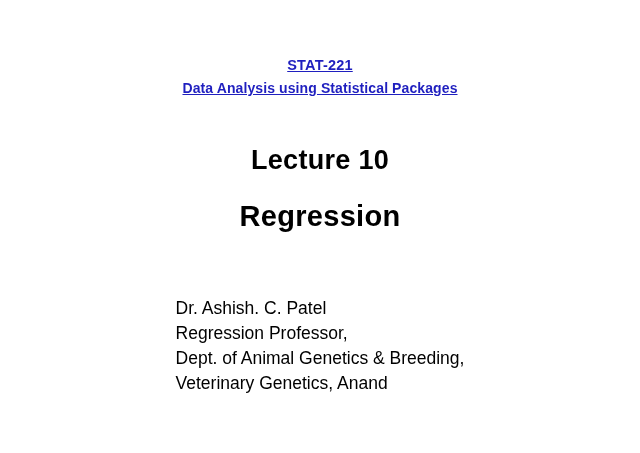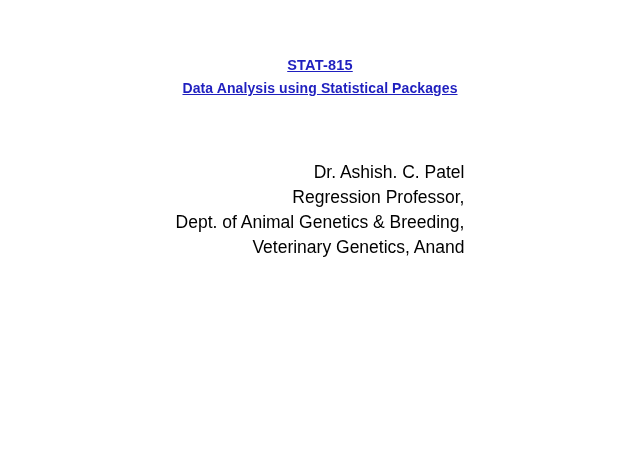--- a/index.html
+++ b/index.html
@@ -52,39 +52,43 @@
     letter-spacing: 0.3px;
   }
   .lecture-topic {
     font-size: 29px;
     font-weight: bold;
     margin-top: 24px;
     letter-spacing: 0.3px;
   }
   .author-block {
     margin-top: 63px;
-    text-align: right;
+    text-align: left;
     color: #000000;
     font-size: 17.5px;
     line-height: 1.42;
   }
   .author-line {
     display: block;
   }
 </style>
 </head>
 <body>
 
 <div class="slide">
 
   <div class="course-block">
-    <div class="course-code">STAT-815</div>
+    <div class="course-code">STAT-221</div>
     <div class="course-name">Data Analysis using Statistical Packages</div>
   </div>
 
+  <div class="title-block">
+    <div class="lecture-number">Lecture 10</div>
+    <div class="lecture-topic">Regression</div>
+  </div>
 
   <div class="author-block">
     <span class="author-line">Dr. Ashish. C. Patel</span>
     <span class="author-line">Regression Professor,</span>
     <span class="author-line">Dept. of Animal Genetics &amp; Breeding,</span>
     <span class="author-line">Veterinary Genetics, Anand</span>
   </div>
 
 </div>
 

